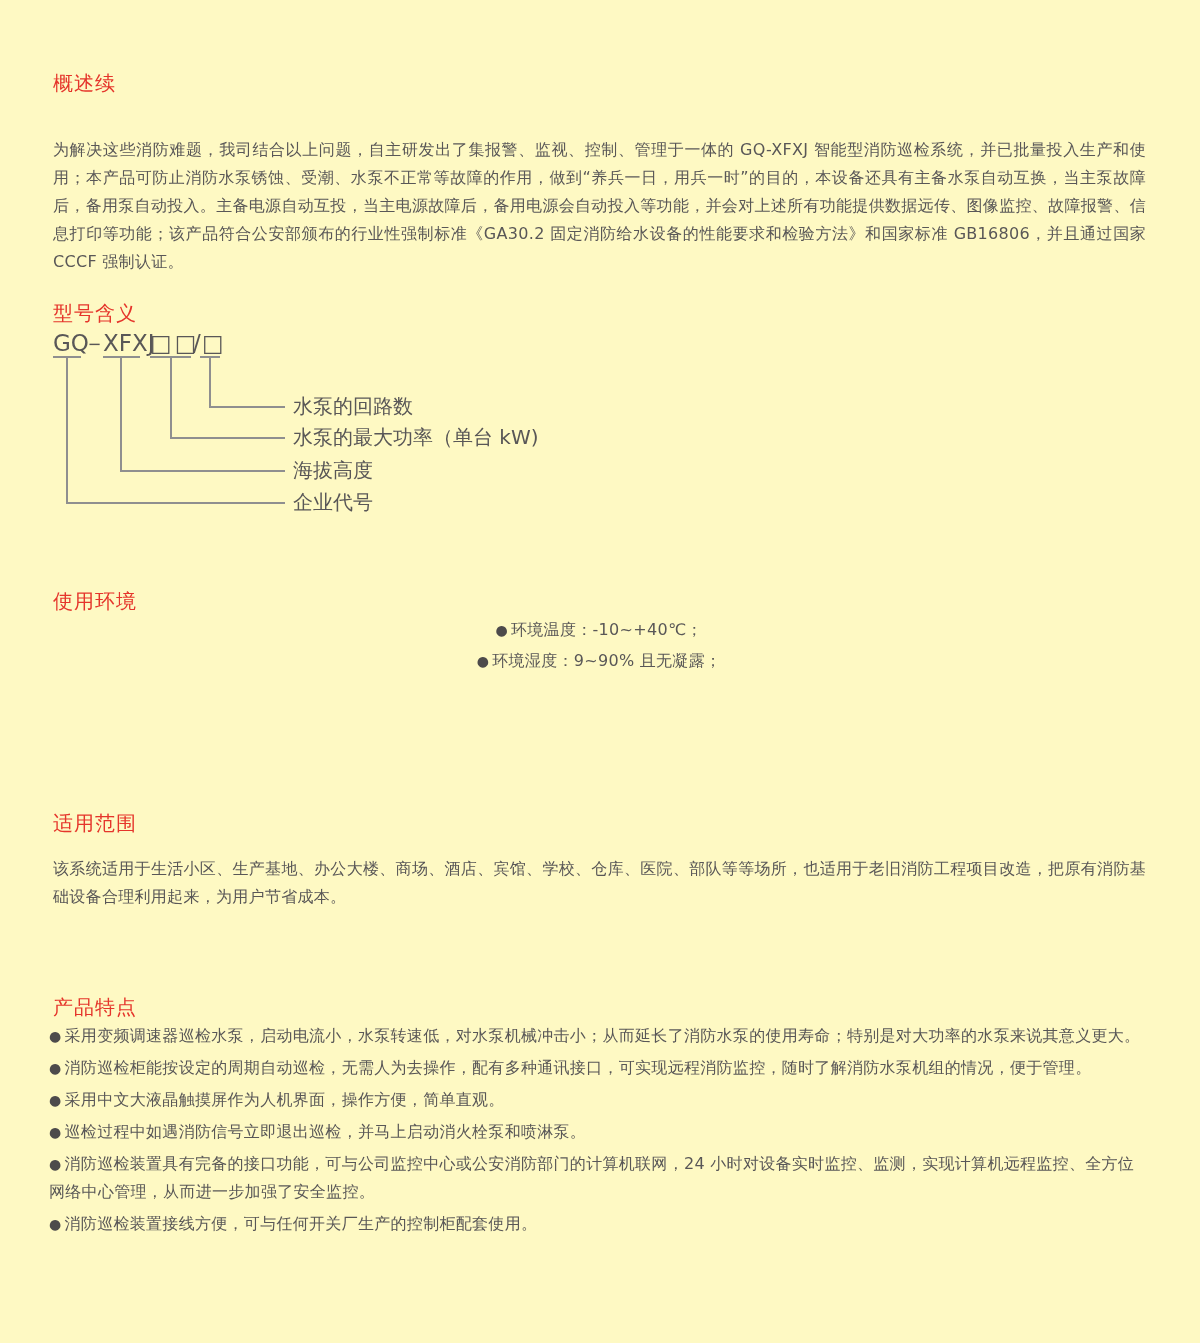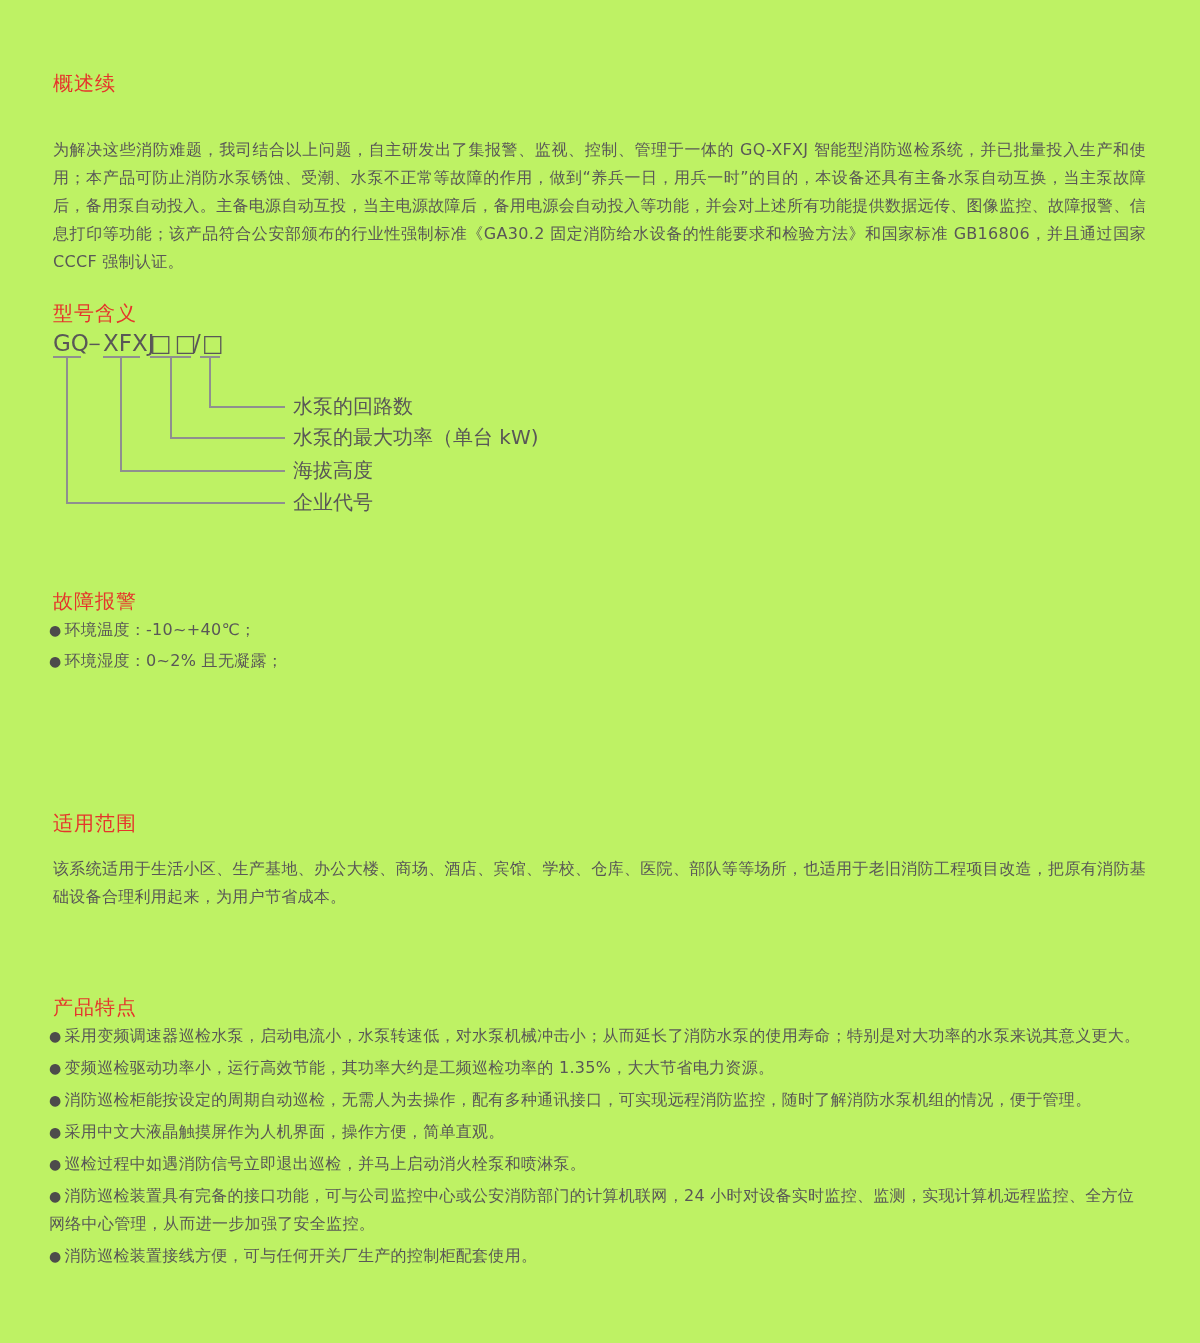--- a/index.html
+++ b/index.html
@@ -2,21 +2,21 @@
 <html><head>
 <meta charset="utf-8">
 <style>
   html, body { margin:0; padding:0; background:#ffffff; }
   body {
     width:1200px; height:1343px;
     font-family:"DejaVu Sans","Liberation Sans",sans-serif;
     color:#595757;
     -webkit-font-smoothing:antialiased;
   }
-  .page { position:relative; width:1200px; height:1343px; background:#bef264; overflow:hidden; }
+  .page { position:relative; width:1200px; height:1343px; background:#fef9c3; overflow:hidden; }
 
   .sec-heading {
     position:absolute; left:53px;
     font-size:20px; line-height:24px;
     color:#e5352b; font-weight:400; letter-spacing:1px;
     white-space:nowrap;
   }
   .para {
     position:absolute; left:53px; width:1093px;
     font-size:16px; line-height:28px; letter-spacing:0.3px;
@@ -72,33 +72,32 @@
     <div class="dline h" style="top:107px; left:117px; width:115px;"></div>
     <div class="dline h" style="top:140px; left:67px;  width:165px;"></div>
     <div class="dline h" style="top:172px; left:13px;  width:219px;"></div>
 
     <div class="dlabel" style="top:65px;">水泵的回路数</div>
     <div class="dlabel" style="top:96px;">水泵的最大功率（单台 kW)</div>
     <div class="dlabel" style="top:129px;">海拔高度</div>
     <div class="dlabel" style="top:161px;">企业代号</div>
   </div>
 
-  <h2 class="sec-heading" style="top:572px;">故障报警</h2>
-  <ul class="dotlist env-list" style="top:616px;">
+  <h2 class="sec-heading" style="top:572px;">使用环境</h2>
+  <ul class="dotlist env-list" style="top:616px;text-align:center;">
     <li><span class="bullet">●</span><span>环境温度：-10~+40℃；</span></li>
-    <li><span class="bullet">●</span><span>环境湿度：0~2% 且无凝露；</span></li>
+    <li><span class="bullet">●</span><span>环境湿度：9~90% 且无凝露；</span></li>
   </ul>
 
   <h2 class="sec-heading" style="top:794px;">适用范围</h2>
   <p class="para" style="top:839px;">该系统适用于生活小区、生产基地、办公大楼、商场、酒店、宾馆、学校、仓库、医院、部队等等场所，也适用于老旧消防工程项目改造，把原有消防基础设备合理利用起来，为用户节省成本。</p>
 
   <h2 class="sec-heading" style="top:978px;">产品特点</h2>
   <ul class="dotlist feat-list" style="top:1022px;">
     <li><span class="bullet">●</span><span>采用变频调速器巡检水泵，启动电流小，水泵转速低，对水泵机械冲击小；从而延长了消防水泵的使用寿命；特别是对大功率的水泵来说其意义更大。</span></li>
-    <li><span class="bullet">●</span><span>变频巡检驱动功率小，运行高效节能，其功率大约是工频巡检功率的 1.35%，大大节省电力资源。</span></li>
     <li><span class="bullet">●</span><span>消防巡检柜能按设定的周期自动巡检，无需人为去操作，配有多种通讯接口，可实现远程消防监控，随时了解消防水泵机组的情况，便于管理。</span></li>
     <li><span class="bullet">●</span><span>采用中文大液晶触摸屏作为人机界面，操作方便，简单直观。</span></li>
     <li><span class="bullet">●</span><span>巡检过程中如遇消防信号立即退出巡检，并马上启动消火栓泵和喷淋泵。</span></li>
     <li><span class="bullet">●</span><span>消防巡检装置具有完备的接口功能，可与公司监控中心或公安消防部门的计算机联网，24 小时对设备实时监控、监测，实现计算机远程监控、全方位网络中心管理，从而进一步加强了安全监控。</span></li>
     <li><span class="bullet">●</span><span>消防巡检装置接线方便，可与任何开关厂生产的控制柜配套使用。</span></li>
   </ul>
 
 </div>
 
 </body></html>

